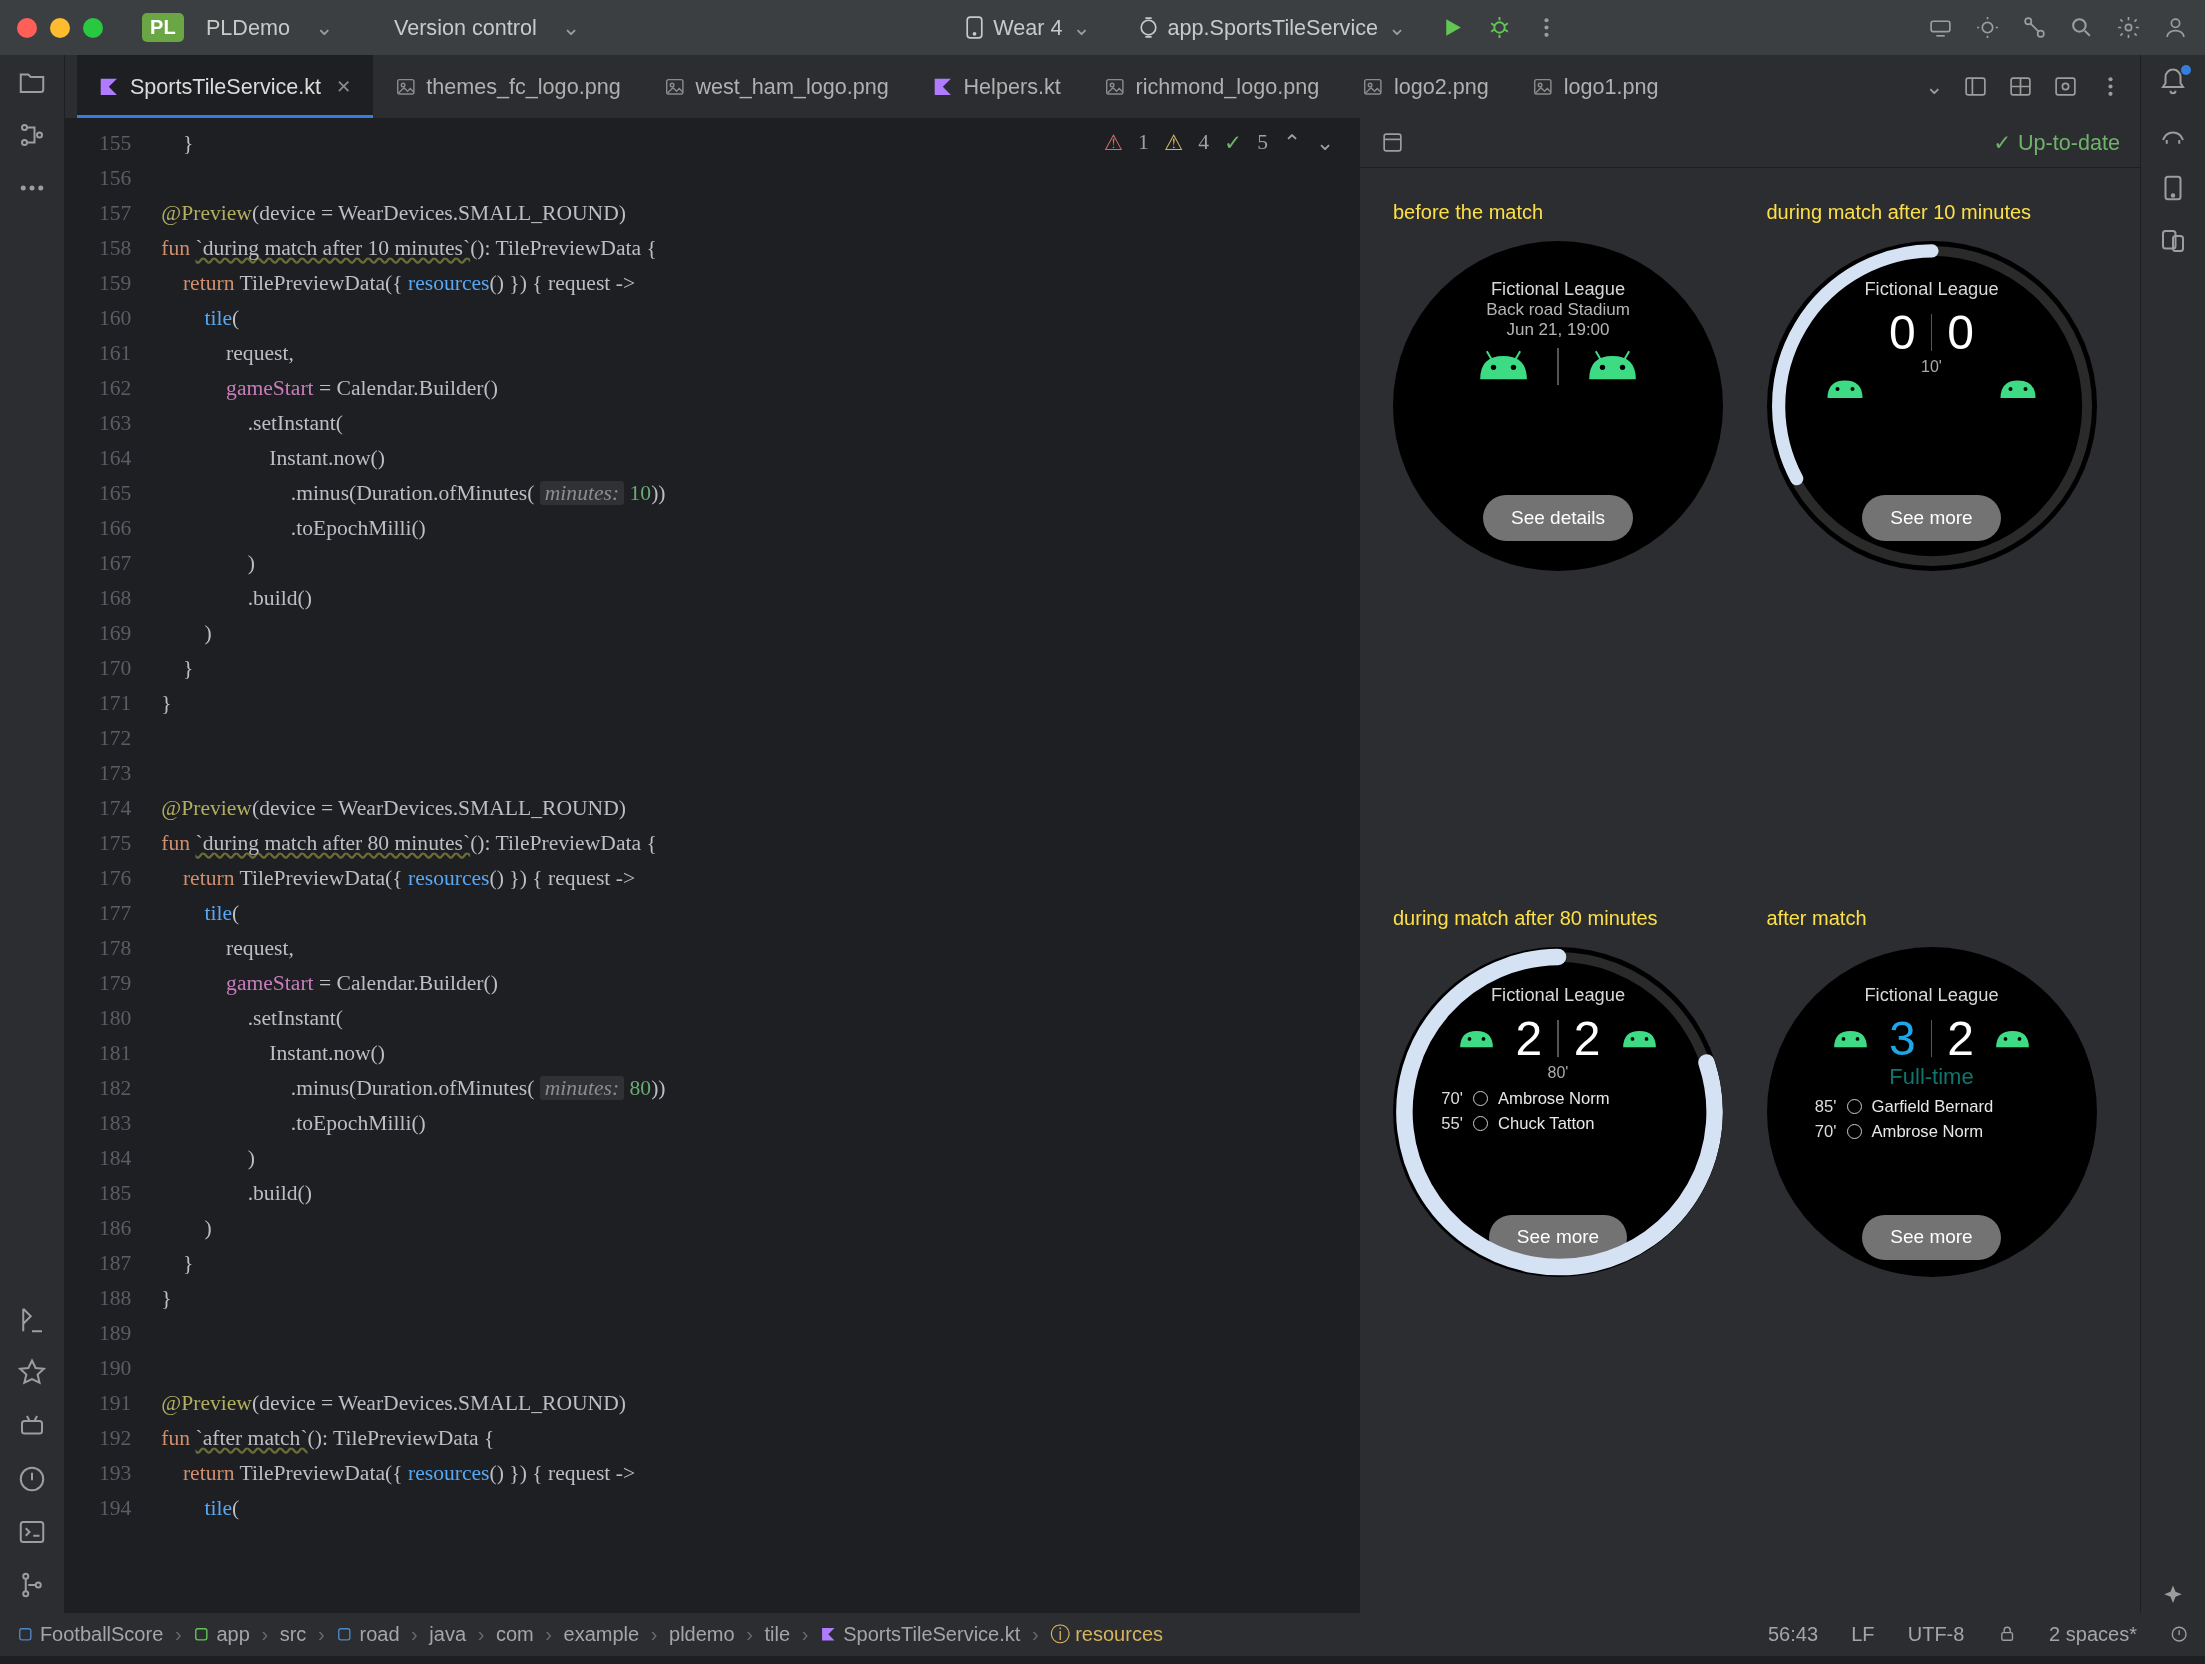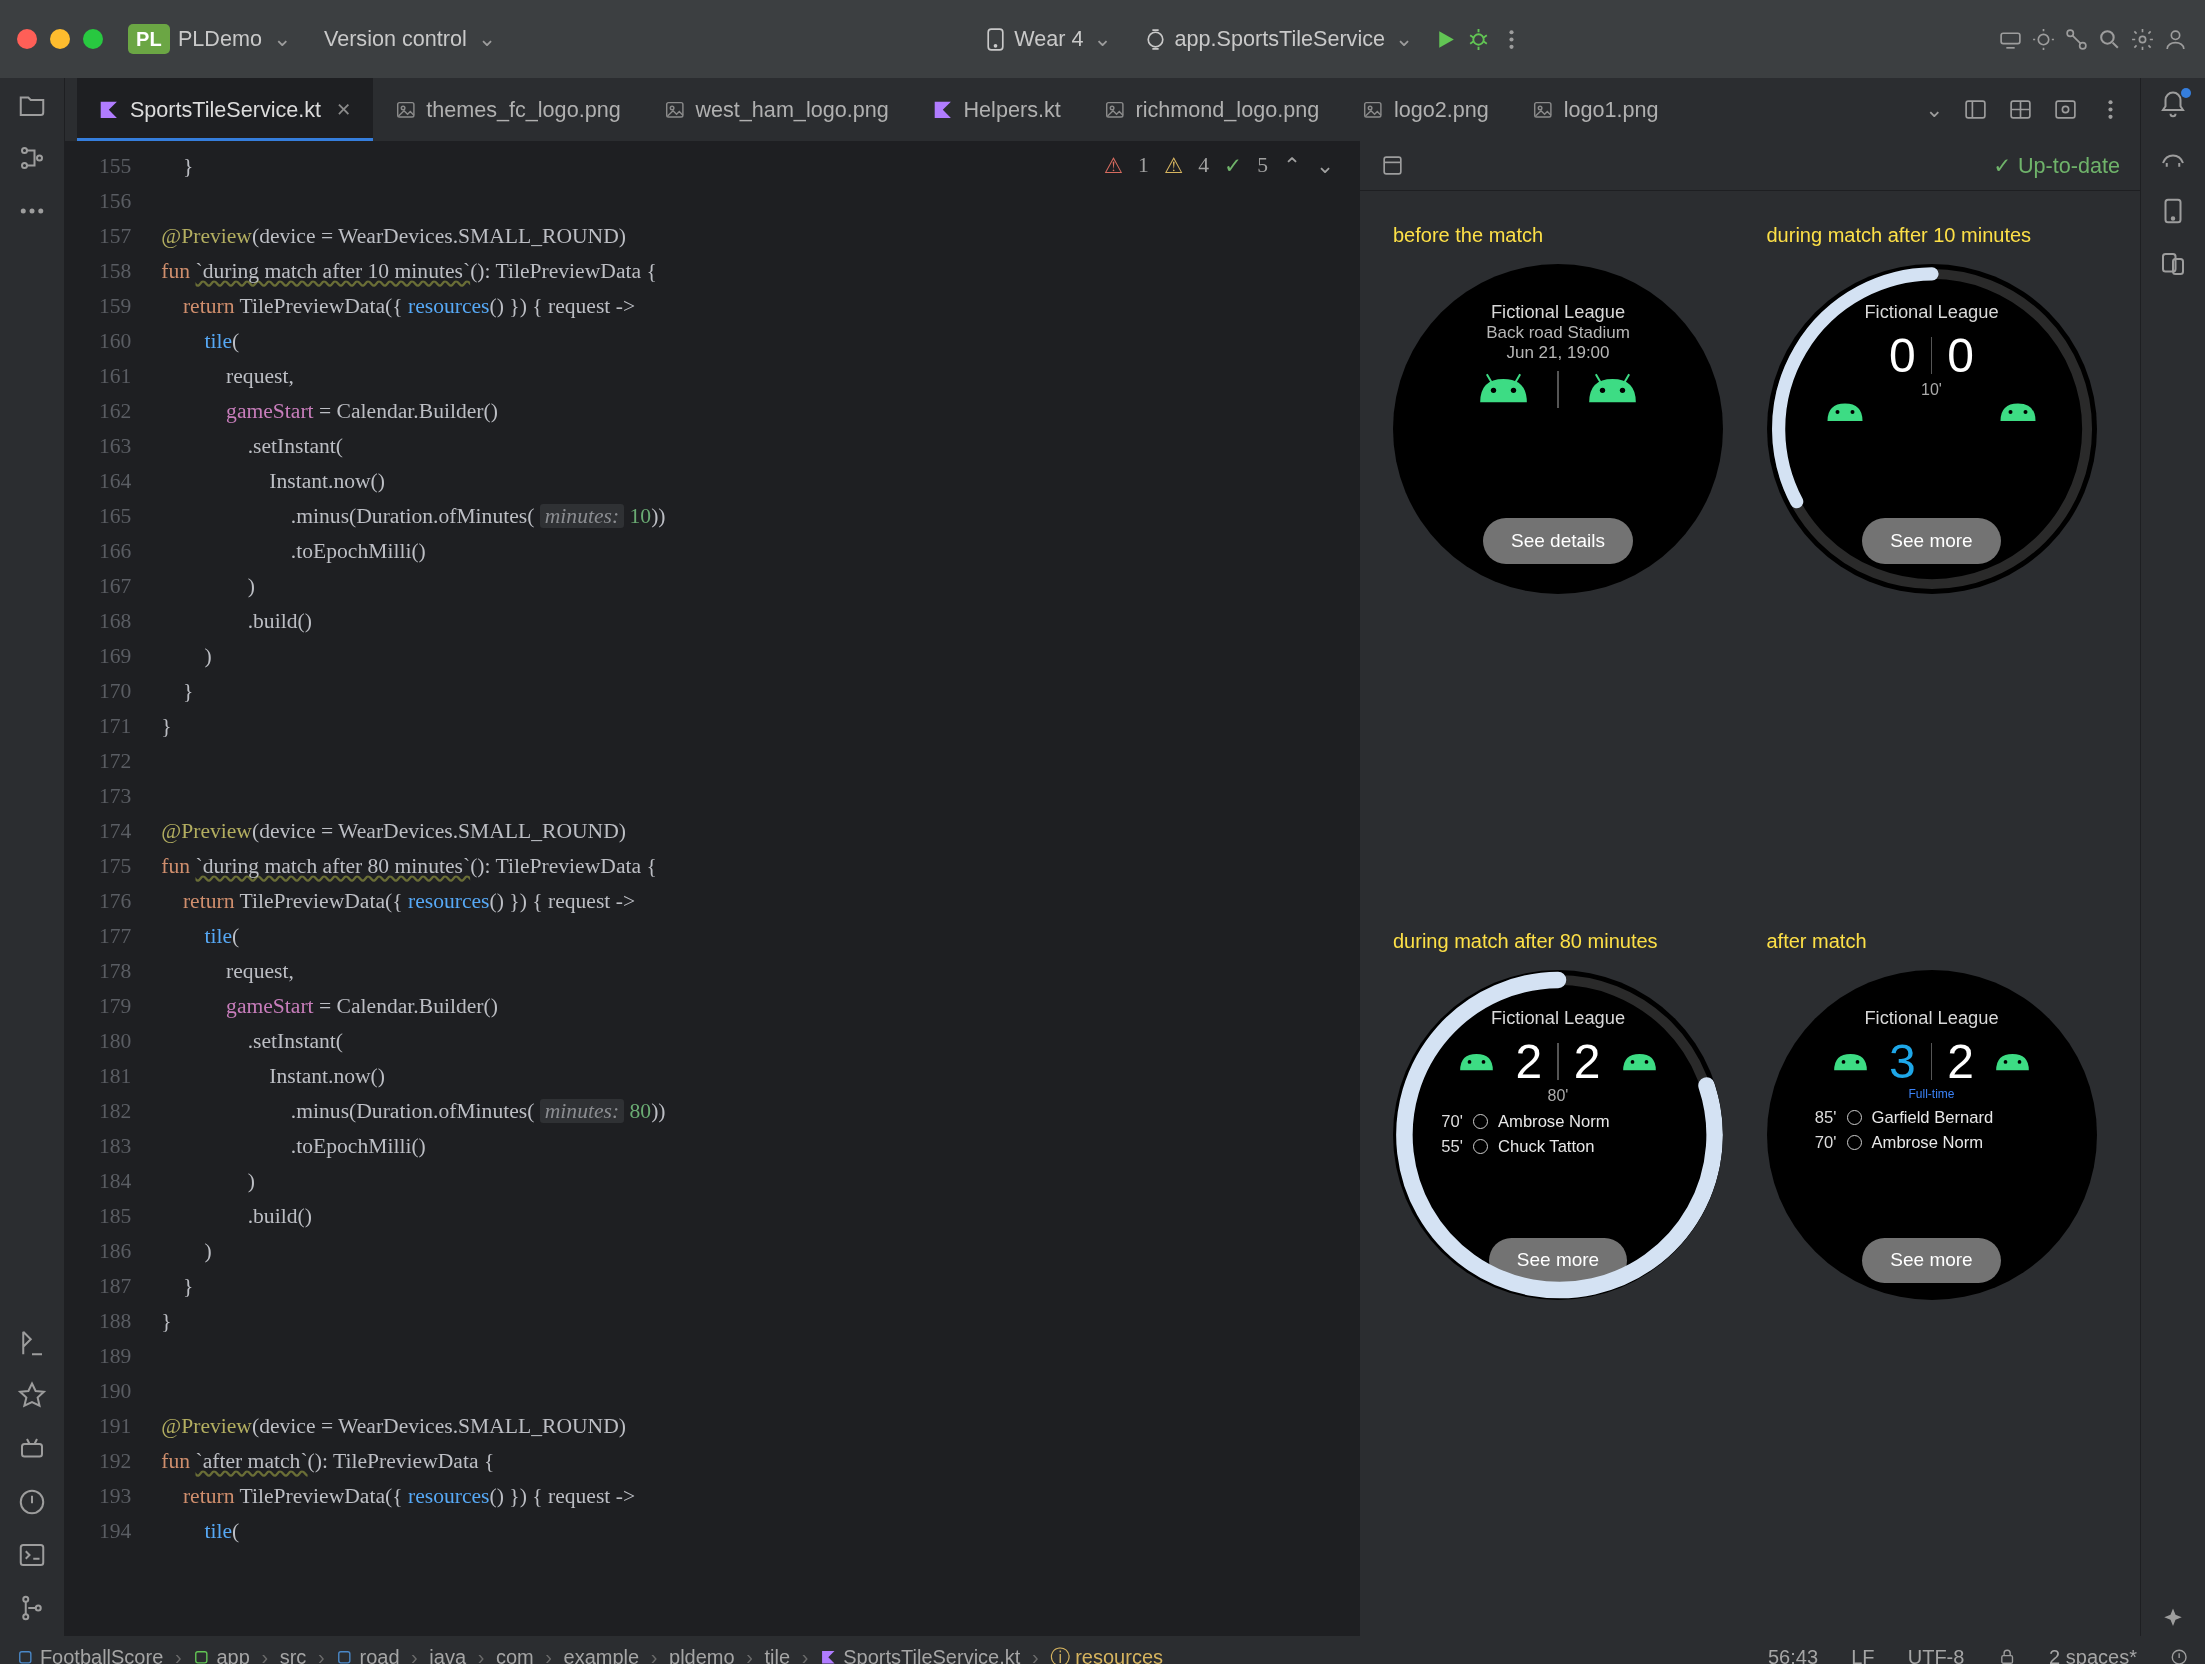--- a/index.html
+++ b/index.html
@@ -6,26 +6,26 @@
 body {
   font-family: -apple-system, BlinkMacSystemFont, "Segoe UI", sans-serif;
   background: #1e1f22;
   color: #bbbbbb;
   width: 2205px;
   height: 1664px;
   overflow: hidden;
   font-size: 21.6px;
 }
 .titlebar {
-  height: 78px;
+  height: 55px;
   background: #3c3f41;
   display: flex;
   align-items: center;
   padding: 0 16.6px;
-  gap: 8px;
+  gap: 22px;
   justify-content: space-between;
 }
 .traffic-lights { display: flex; gap: 13.3px; margin-right: 16.6px; }
 .tl { width: 20px; height: 20px; border-radius: 50%; }
 .tl-red { background: #ff5f57; }
 .tl-yellow { background: #febc2e; }
 .tl-green { background: #28c840; }
 .project-badge {
   background: #6ba644;
   color: #fff;
@@ -176,21 +176,21 @@
 .progress-ring { position: absolute; inset: 0; }
 .wf-league { font-size: 18.3px; color: #d8d8d8; margin-top: 37px; }
 .wf-sub { font-size: 17px; color: #b6b6b6; }
 .wf-scorebar { display:flex; align-items:center; justify-content:center; gap: 20px; margin-top: 6.7px;}
 .wf-scorebar.big { gap: 15px; margin-top: 5px;}
 .android-head { width: 67px; height: 40px; }
 .score { font-size: 48px; font-weight: 300; color: #fff; }
 .score.win { color:#1ea7e8; }
 .divider { width: 1.7px; height: 37px; background: #555; }
 .wf-time { font-size: 16px; color: #aaa; margin-top: -1.7px; }
-.wf-status { font-size: 12px; color:#3b82f6; margin-top: -1.7px;}
+.wf-status { font-size: 22px; color:#0f766e; margin-top: -1.7px;}
 .pill {
   background: #737373;
   color: #fff;
   border-radius: 33px;
   padding: 11.7px 28px;
   font-size: 19px;
   margin-top: auto;
   margin-bottom: 30px;
   text-align: right;
 }

